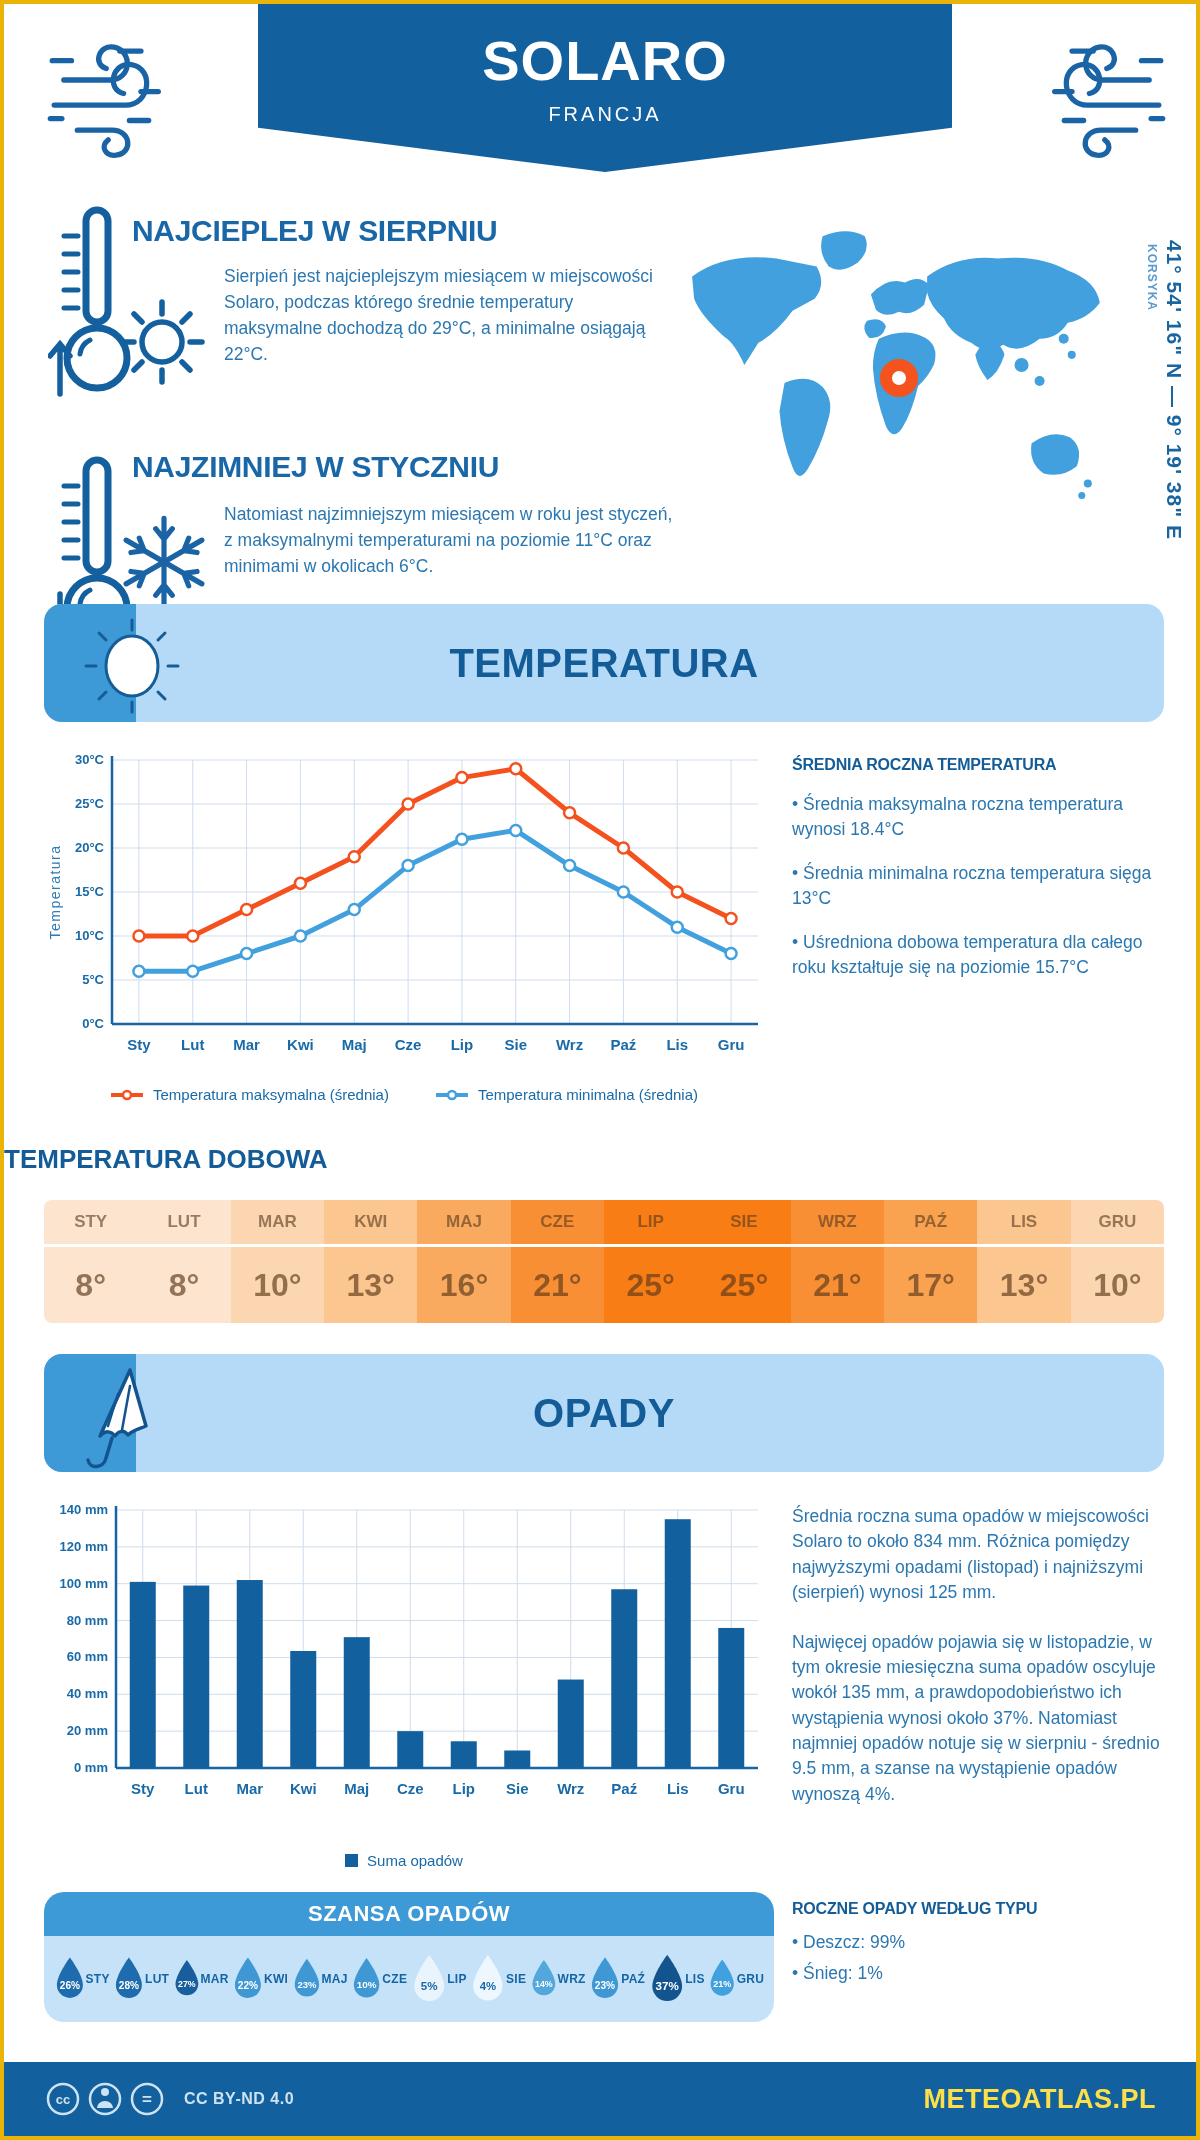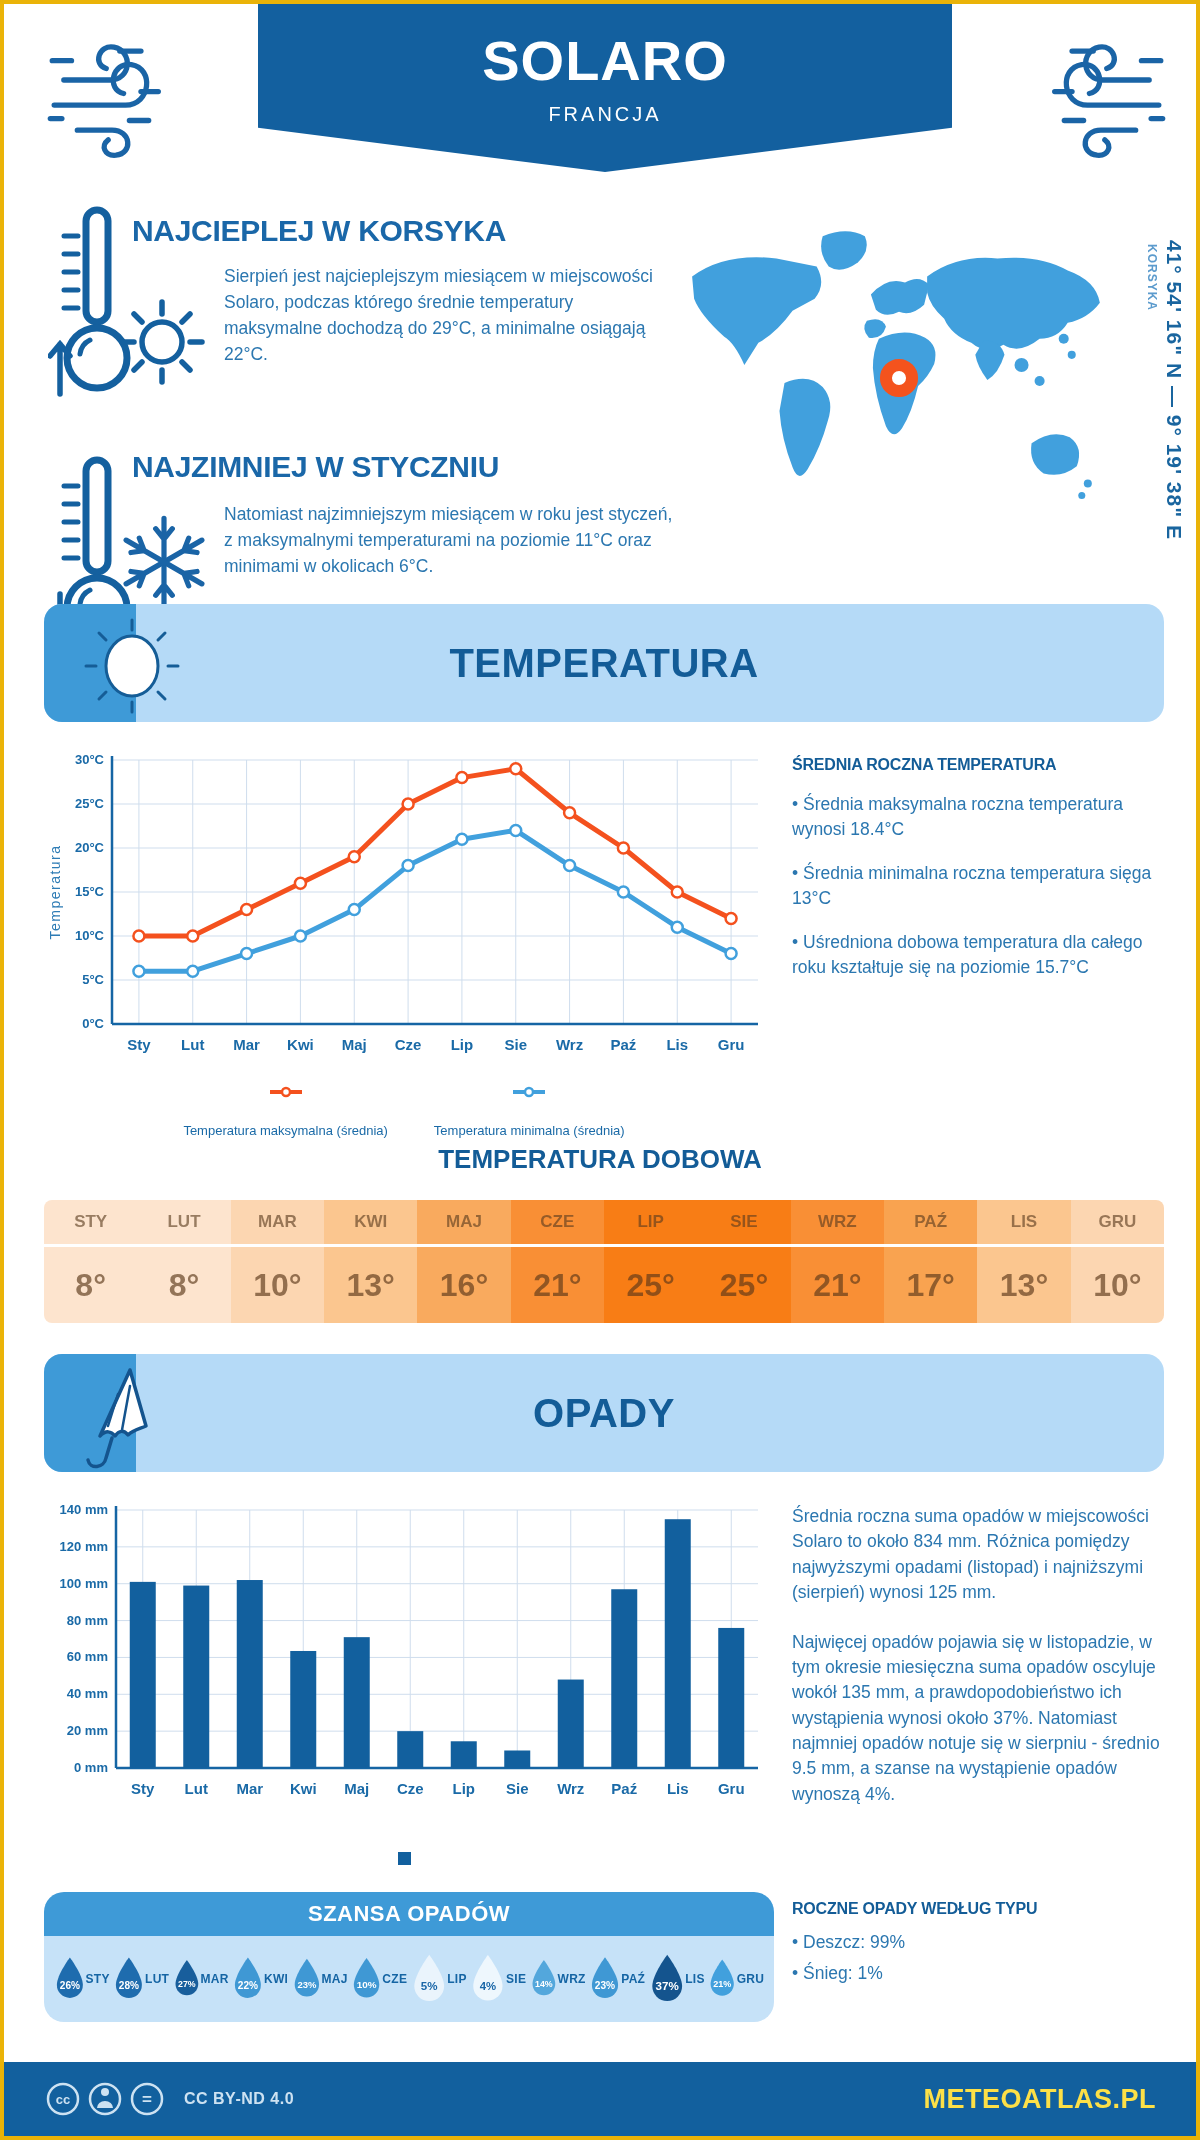--- a/index.html
+++ b/index.html
@@ -36,25 +36,25 @@
   .cap-icon{position:absolute;left:40px;top:14px;width:96px;height:96px;}
 
   
   .col-heading{font-size:16px;font-weight:700;color:#135c97;letter-spacing:-0.2px;}
   .col-bullet,.col-par{font-size:17.5px;line-height:1.45;color:#2b77b0;}
   .col-bullet{margin-top:18px;}
   .col-par{margin-bottom:24px;}
 
   
   .legend-row{display:flex;justify-content:center;gap:46px;align-items:center;}
-  .legend-item{display:flex;align-items:center;gap:25px;font-size:13px;color:#1a6aa7;flex-direction:column;}
+  .legend-item{display:flex;align-items:center;gap:9px;font-size:15px;color:#1a6aa7;}
   .legend-sq{width:13px;height:13px;background:#12609e;display:inline-block;}
 
   
-  .dobowa-title{width:100%;text-align:center;font-size:26px;font-weight:700;color:#135c97;}
+  .dobowa-title{width:100%;text-align:left;font-size:26px;font-weight:700;color:#135c97;}
   .temp-table{display:grid;grid-template-columns:repeat(12,1fr);width:1120px;
               border-radius:8px;overflow:hidden;}
   .tt-head{height:44px;display:flex;align-items:center;justify-content:center;
            font-size:17px;font-weight:700;color:rgba(90,60,30,0.62);
            border-bottom:3px solid #fff;}
   .tt-val{height:76px;display:flex;align-items:center;justify-content:center;
           font-size:32px;font-weight:700;color:rgba(90,55,25,0.65);}
 
   
   .chance{width:730px;border-radius:20px;overflow:hidden;}
@@ -115,21 +115,21 @@
       <path d="M16 34 h14 M16 52 h14 M16 70 h14 M16 88 h14 M16 106 h14" stroke-width="5"></path>
       <path d="M12 192 V142 M2 154 l10 -12 10 12" stroke-width="5.5"></path>
     </svg>
   </div>
   <div class="abs" style="left:112px;top:292px;width:92px;height:92px;">
     <svg viewBox="0 0 92 92" fill="none" stroke="#14609f" stroke-width="5.5" stroke-linecap="round">
       <circle cx="46" cy="46" r="20"></circle>
       <path d="M46 6 V18 M46 74 V86 M6 46 H18 M74 46 H86 M18 18 l8 8 M66 66 l8 8 M74 18 l-8 8 M26 66 l-8 8"></path>
     </svg>
   </div>
-  <div class="abs hl-heading" style="left:128px;top:210px;">NAJCIEPLEJ W KORSYKA</div>
+  <div class="abs hl-heading" style="left:128px;top:210px;">NAJCIEPLEJ W SIERPNIU</div>
   <div class="abs hl-text" style="left:220px;top:260px;width:448px;">Sierpień jest najcieplejszym miesiącem w miejscowości Solaro, podczas którego średnie temperatury maksymalne dochodzą do 29°C, a minimalne osiągają 22°C.</div>
 
   <div class="abs" style="left:44px;top:448px;width:90px;height:200px;">
     <svg viewBox="0 0 90 200" fill="none" stroke="#14609f" stroke-linecap="round">
       <rect x="38" y="8" width="22" height="112" rx="11" stroke-width="7"></rect>
       <circle cx="49" cy="156" r="30" stroke-width="7"></circle>
       <path d="M32 152 a18 18 0 0 1 10 -14" stroke-width="5"></path>
       <path d="M16 34 h14 M16 52 h14 M16 70 h14 M16 88 h14 M16 106 h14" stroke-width="5"></path>
       <path d="M12 142 V192 M2 180 l10 12 10 -12" stroke-width="5.5"></path>
     </svg>

